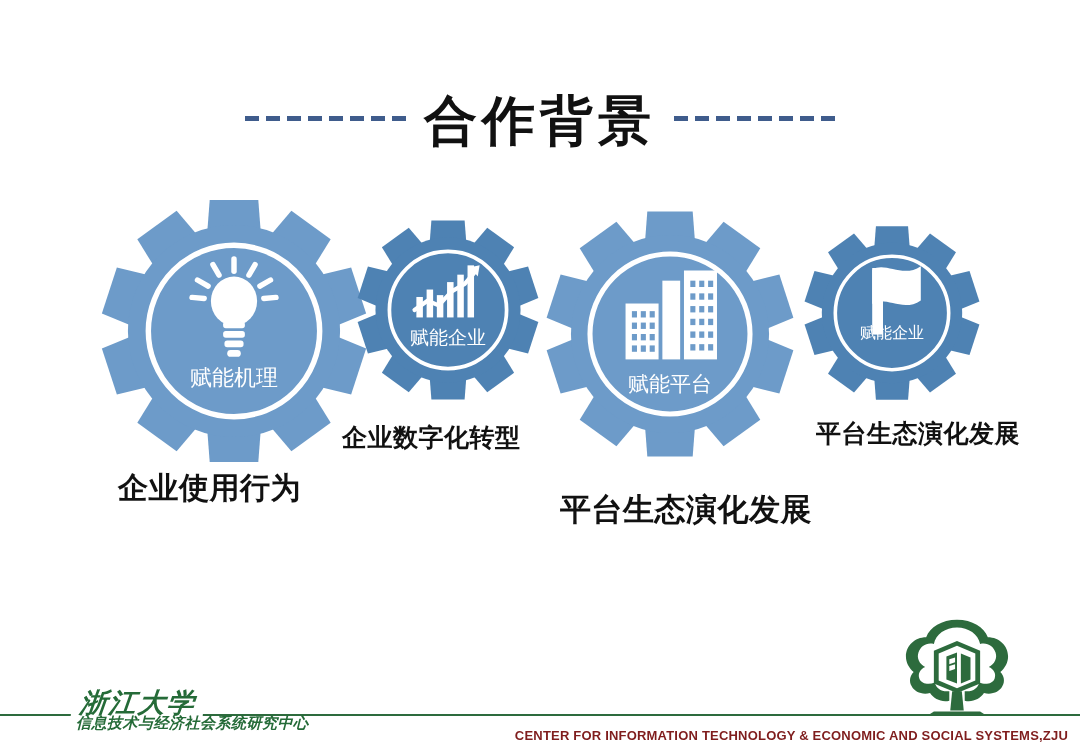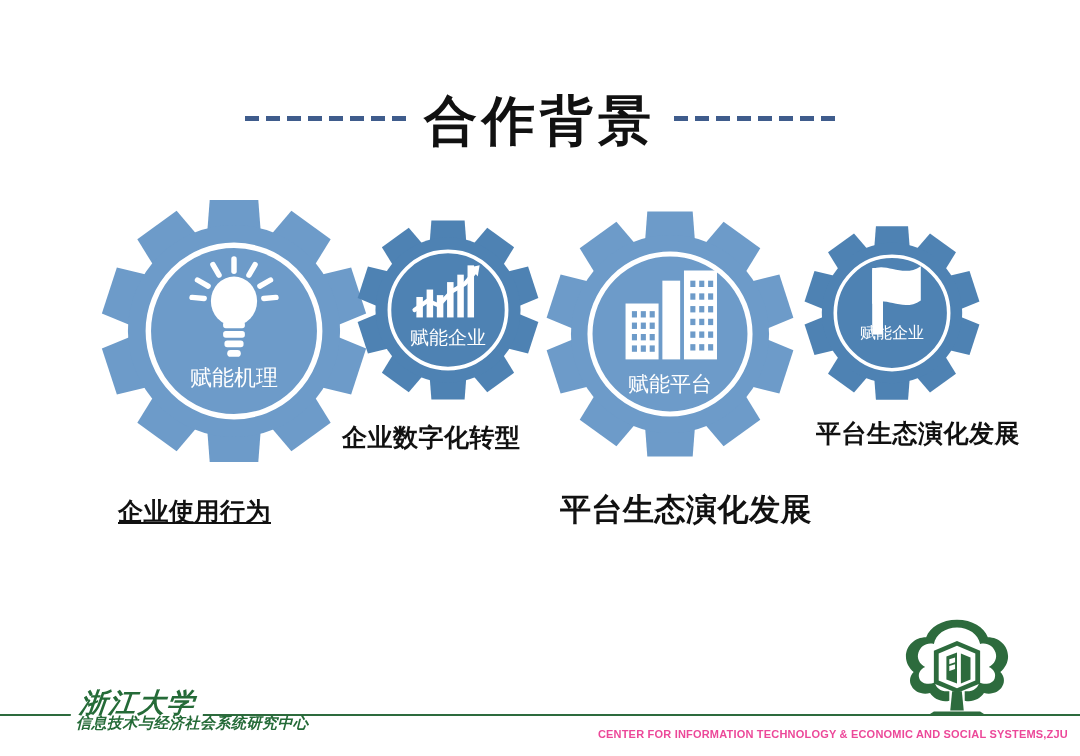--- a/index.html
+++ b/index.html
@@ -99,23 +99,23 @@
     font-size:15px;
     font-weight:700;
     font-style:italic;
     color:#256b38;
     letter-spacing:0.5px;
     white-space:nowrap;
   }
   .center-en{
     position:absolute;
     right:12px;top:102px;
-    font-size:11px;
-    font-weight:700;
-    color:#ec4899;
+    font-size:13px;
+    font-weight:700;
+    color:#7f1d1d;
     letter-spacing:0.2px;
     white-space:nowrap;
   }
   .tree-logo{
     position:absolute;
     right:65px;top:-10px;
     width:116px;height:106px;
   }
 </style>
 </head>
@@ -290,21 +290,21 @@
         <g fill="#ffffff">
           <path d="M78 52 C92 42, 112 62, 132 48 L132 86 C112 100, 92 80, 78 90 Z"></path>
           <path d="M78 50 L90 50 L90 124 L78 124 Z"></path>
         </g>
       </svg>
       <div class="gear-label" style="top:100px;font-size:16px;">赋能企业</div>
     </div>
 
   </div>
 
-  <div class="caption" style="left:118px;top:495px;font-size:25px;text-decoration:underline;">企业使用行为</div>
+  <div class="caption" style="left:118px;top:468px;font-size:30px;">企业使用行为</div>
   <div class="caption" style="left:342px;top:421px;font-size:25px;">企业数字化转型</div>
   <div class="caption" style="left:560px;top:489px;font-size:31px;">平台生态演化发展</div>
   <div class="caption" style="left:816px;top:417px;font-size:25px;">平台生态演化发展</div>
 
   <div class="footer">
 
     <div class="foot-line" style="background: rgb(45, 107, 61);"></div>
 
     <div class="zju-mark" style="color: rgb(37, 107, 56);">浙江大学</div>
 

